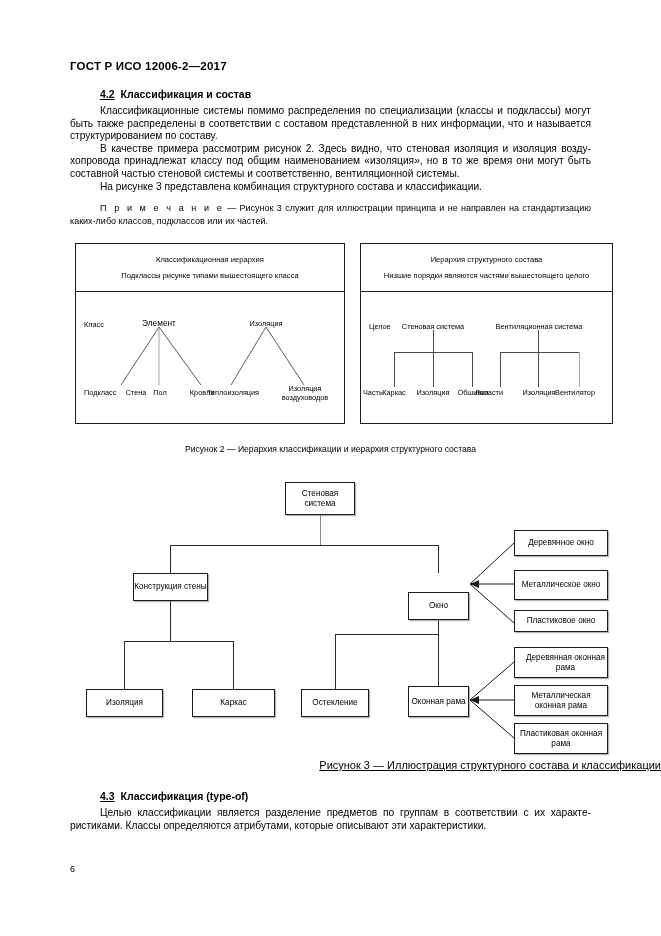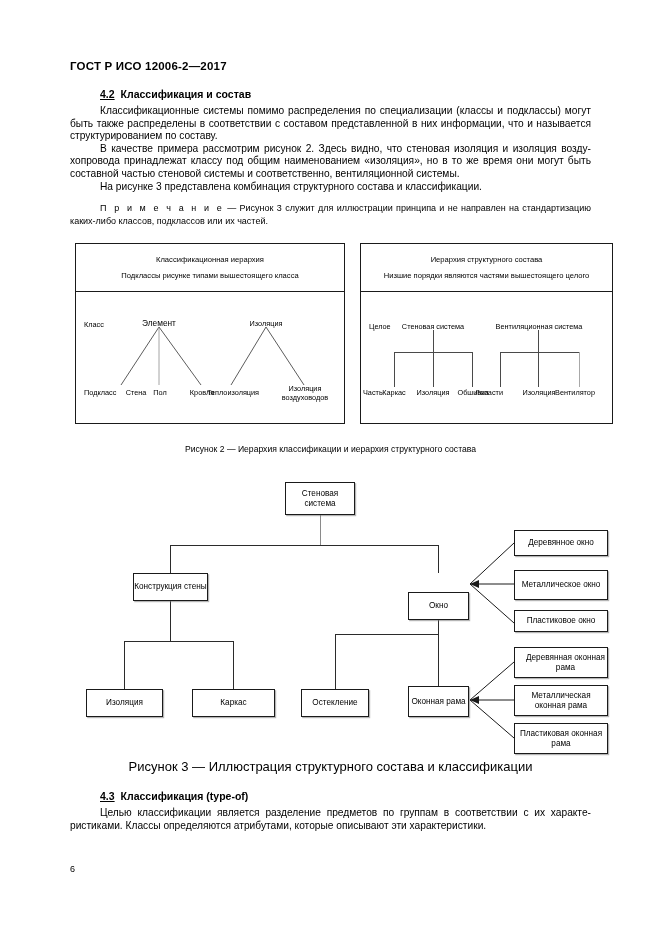--- a/index.html
+++ b/index.html
@@ -67,22 +67,23 @@
     position:absolute;border:1px solid #1a1a1a;background:#fff;
     box-sizing:border-box;
     display:flex;align-items:center;justify-content:center;text-align:center;
     font-size:8.2px;line-height:10px;
     box-shadow:1.2px 1.2px 0 rgba(120,120,120,0.55);
   }
   .fig3 .ln{position:absolute;background:#2b2b2b;}
   .fig3 .lnv{width:1px;}
   .fig3 .lnh{height:1px;}
   .fig3cap{
-    position:absolute;left:0;top:759px;width:661px;text-align:center;
-    font-size:13px;
+    position:absolute;left:0;top:759px;width:661px;text-align:right;
+    font-size:11px;
+    text-decoration:underline;
   }
 
   .tail{position:absolute;left:70px;top:790px;width:521px;}
   .pageno{position:absolute;left:70px;top:864px;font-size:9px;}
 </style>
 </head>
 <body>
 
 <div class="page">
 

